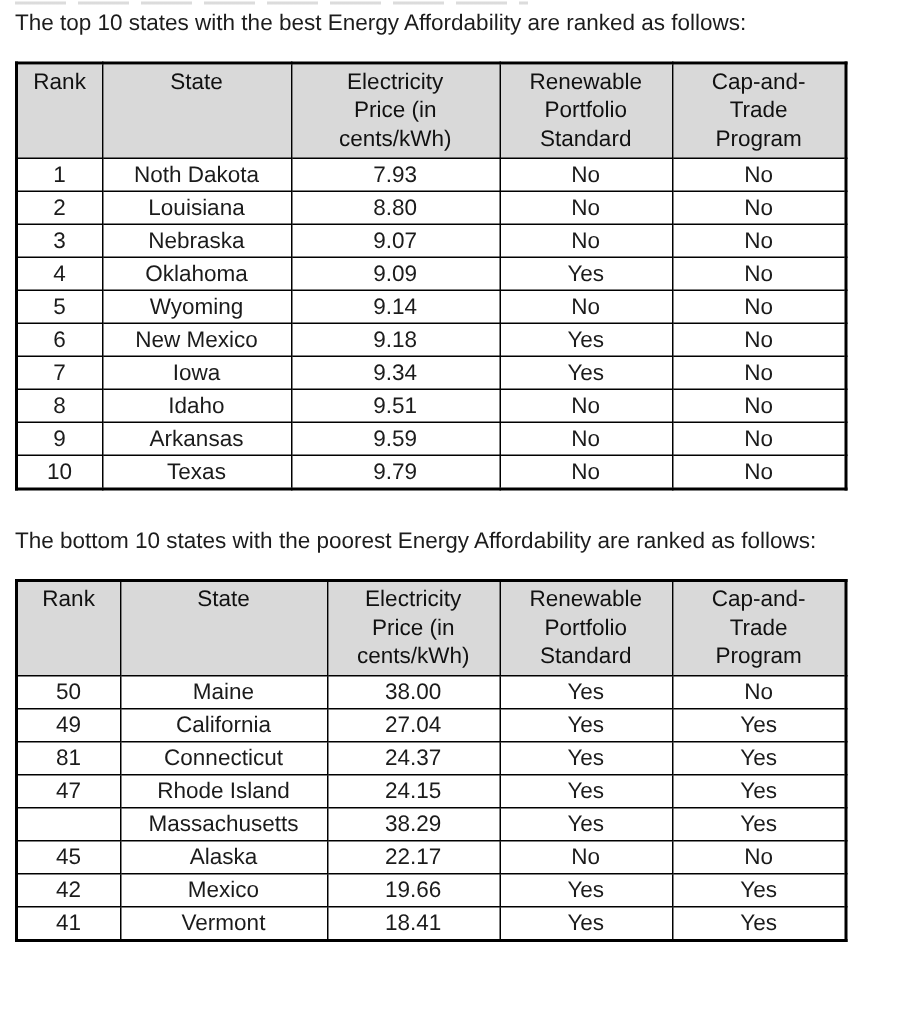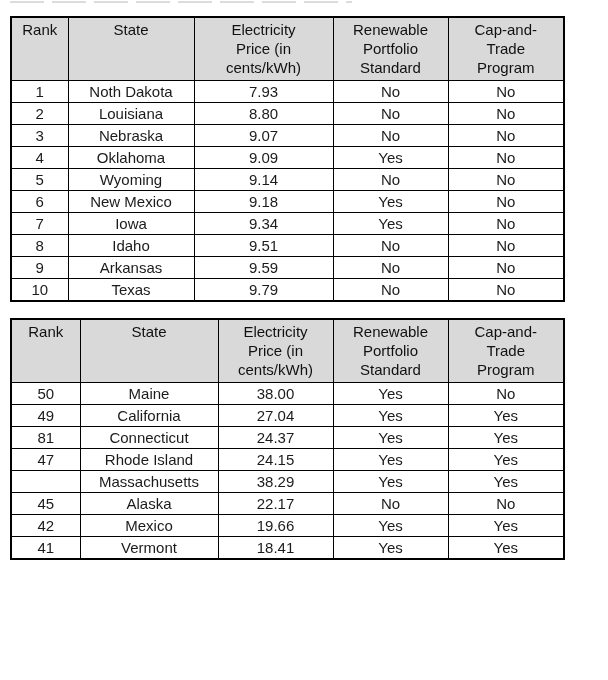--- a/index.html
+++ b/index.html
@@ -54,20 +54,21 @@
     background: #ffffff;
   }
 </style>
 </head>
 <body>
 
 <div class="crop-artifact"></div>
 
 <div class="doc">
 
+  <p class="title">The top 10 states with the best Energy Affordability are ranked as follows:</p>
 
   <table>
     <colgroup>
       <col style="width:57px">
         <col style="width:126px">
         <col style="width:139px">
       <col style="width:115px">
         <col style="width:116px">
     </colgroup>
     <thead>
@@ -152,20 +153,21 @@
         <tr>
           <td>10</td>
           <td>Texas</td>
           <td>9.79</td>
           <td>No</td>
           <td>No</td>
         </tr>
       </tbody>
   </table>
 
+  <p class="title second">The bottom 10 states with the poorest Energy Affordability are ranked as follows:</p>
 
   <table>
     <colgroup>
       <col style="width:69px">
         <col style="width:138px">
         <col style="width:115px">
       <col style="width:115px">
         <col style="width:116px">
     </colgroup>
     <thead>

